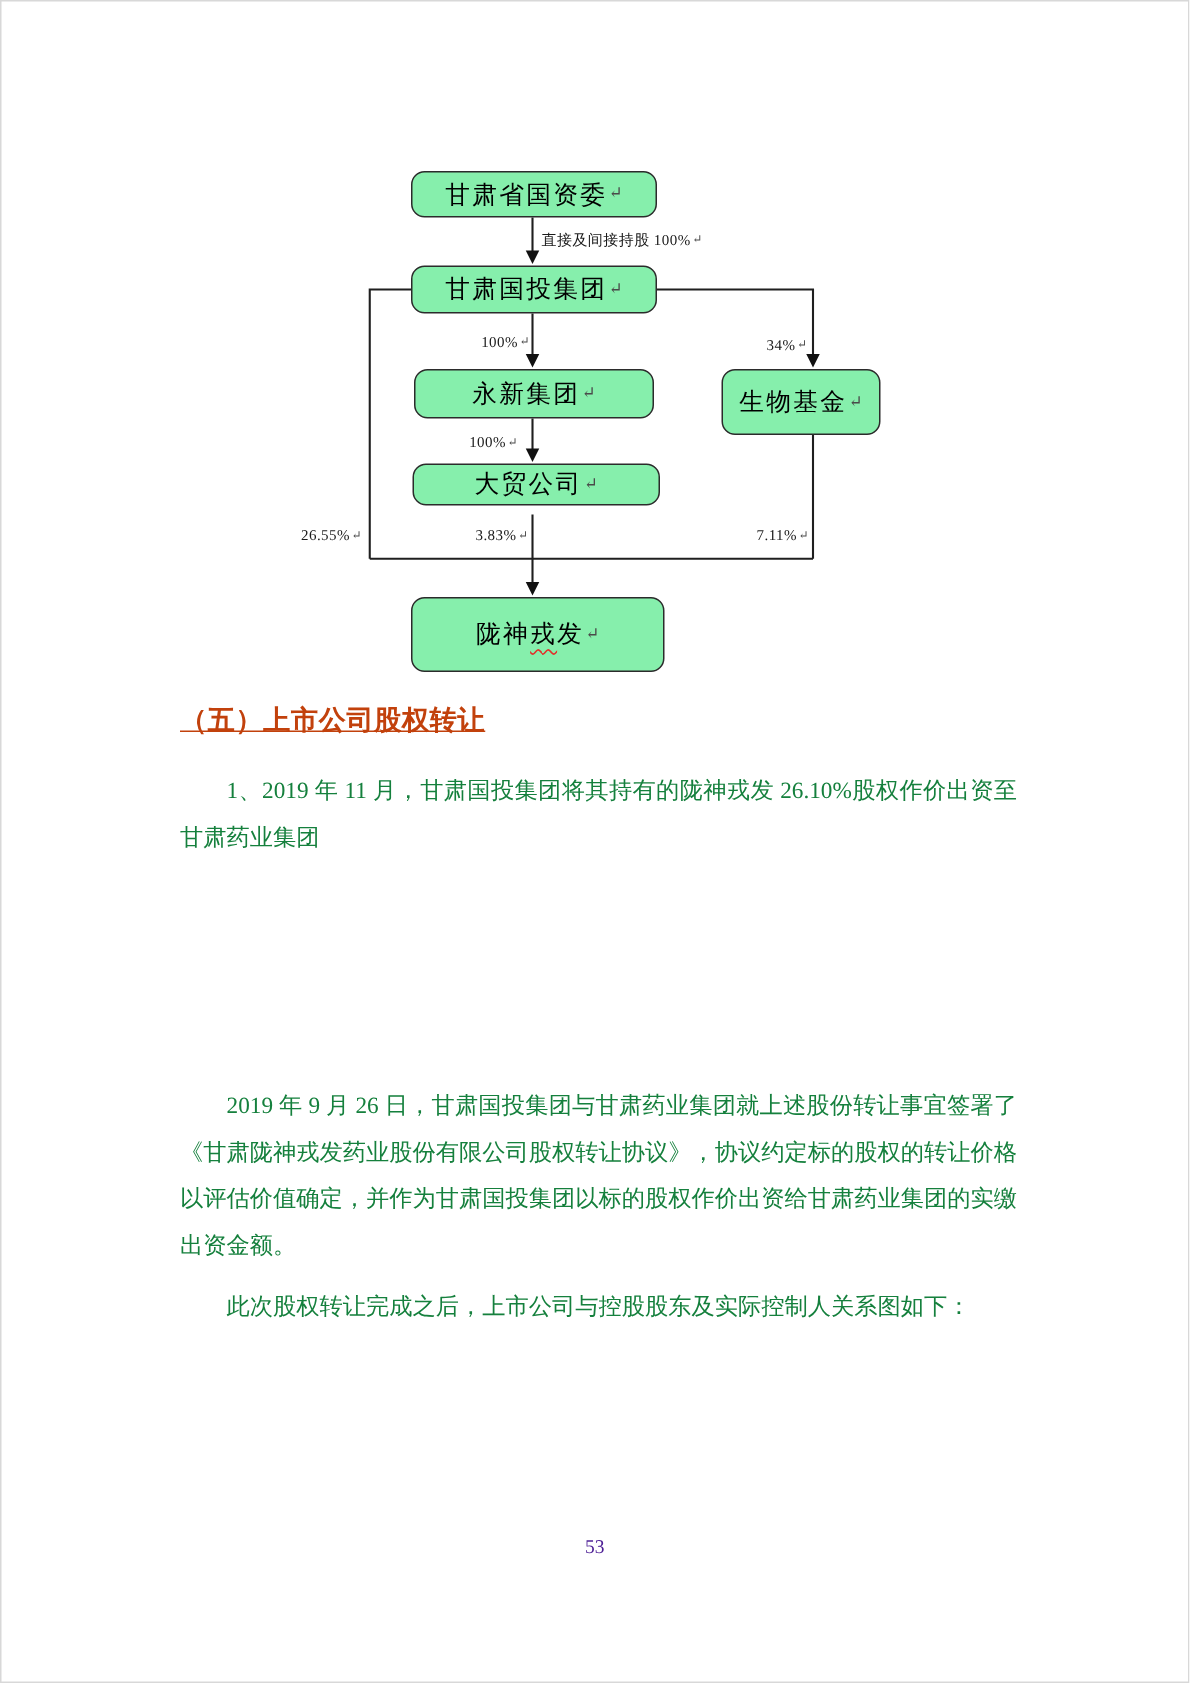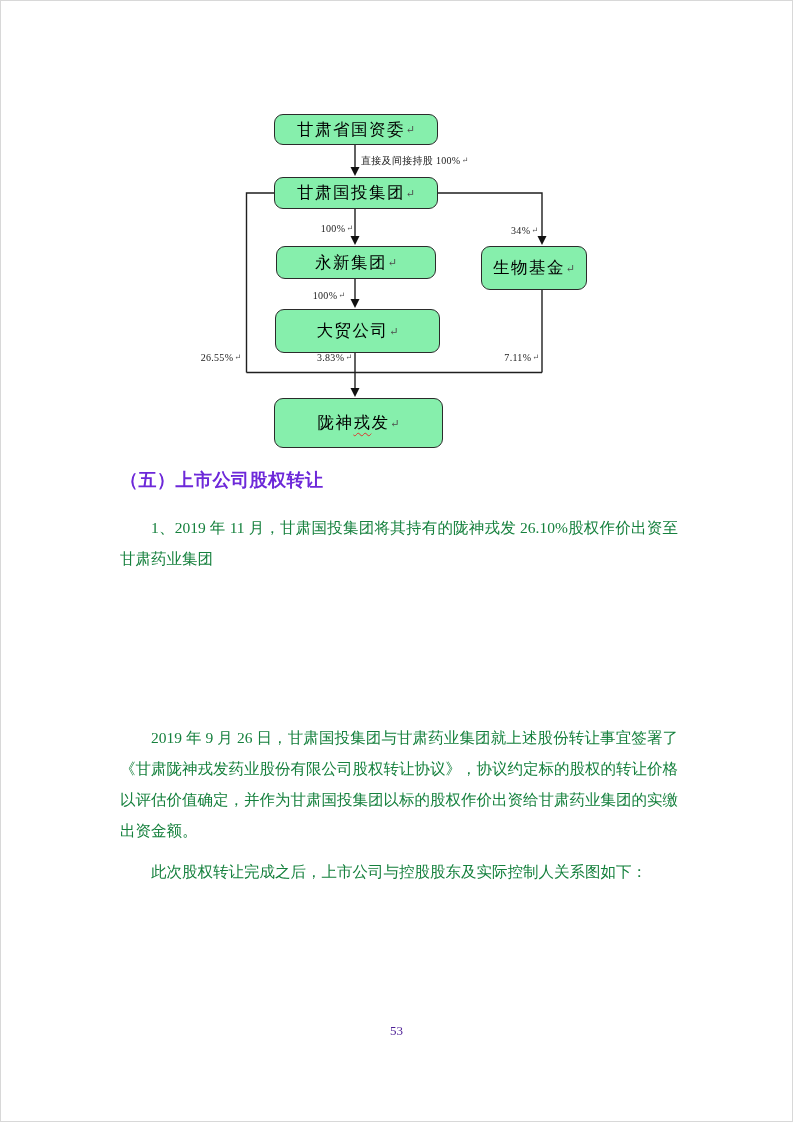--- a/index.html
+++ b/index.html
@@ -37,22 +37,23 @@
     text-decoration:underline;
     text-decoration-style:wavy;
     text-decoration-color:#e0312b;
     text-decoration-thickness:1px;
     text-underline-offset:4px;
   }
   
   .heading{
     position:absolute;left:119px;top:466px;width:560px;
     font-family:"Liberation Sans","DejaVu Sans",sans-serif;
-    font-weight:bold;font-size:18px;line-height:26px;color:#6d28d9;
+    font-weight:bold;font-size:18px;line-height:26px;color:#c2410c;
     letter-spacing:.5px;
+    text-decoration:underline;
   }
   .para{
     position:absolute;left:119px;width:558px;margin:0;
     font-size:15.5px;line-height:31px;
     text-align:justify;text-justify:inter-character;
     text-indent:2em;color:#15803d;
   }
   .pageno{
     position:absolute;left:0;top:1022px;width:100%;
     text-align:center;font-size:13px;color:#4c1d95;
@@ -96,21 +97,21 @@
   <div class="node" style="left:275px;top:245px;width:160px;height:33px">
     <span>永新集团</span>
       <span class="ret">↵</span>
   </div>
 
   <div class="node" style="left:480px;top:245px;width:106px;height:44px">
     <span>生物基金</span>
       <span class="ret">↵</span>
   </div>
 
-  <div class="node" style="left:274px;top:308px;width:165px;height:44px">
+  <div class="node" style="left:274px;top:308px;width:165px;height:28px">
     <span>大贸公司</span>
       <span class="ret">↵</span>
   </div>
 
   <div class="node" style="left:273px;top:397px;width:169px;height:50px">
     <span><span>陇神</span><span class="wavy">戎</span><span>发</span></span>
       <span class="ret">↵</span>
   </div>
 
   <div class="elabel" style="left:360px;top:154px">

